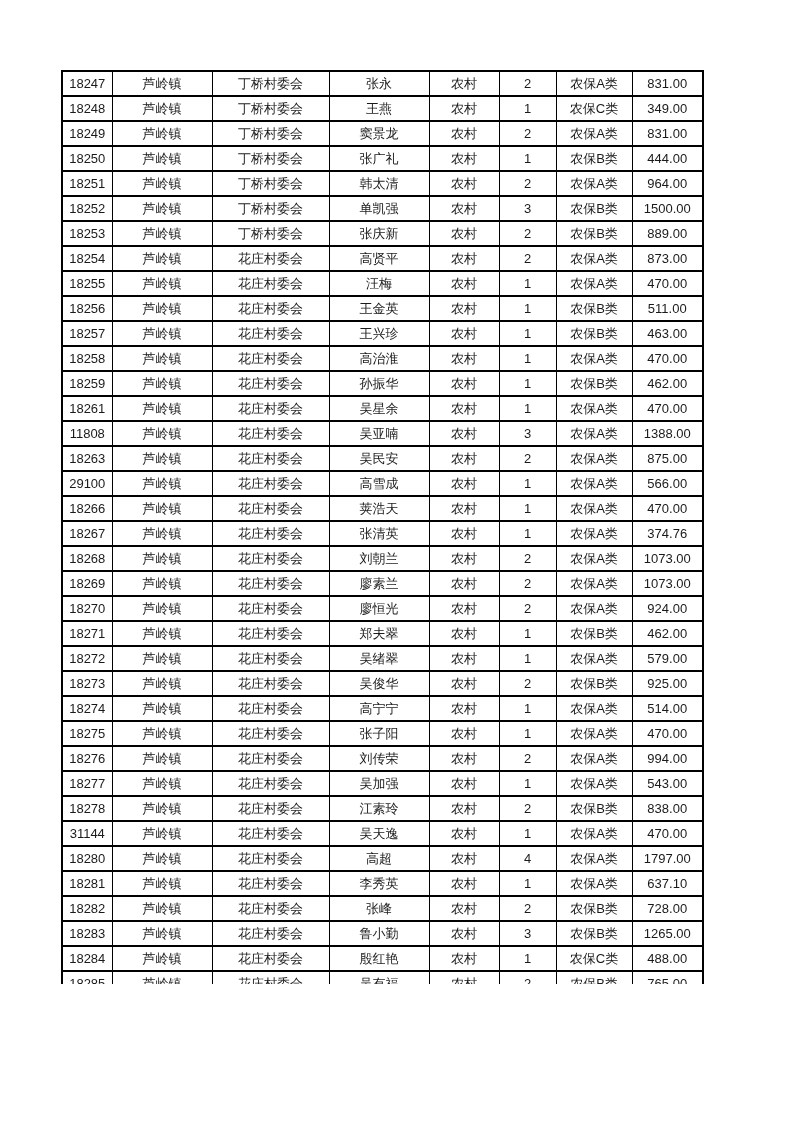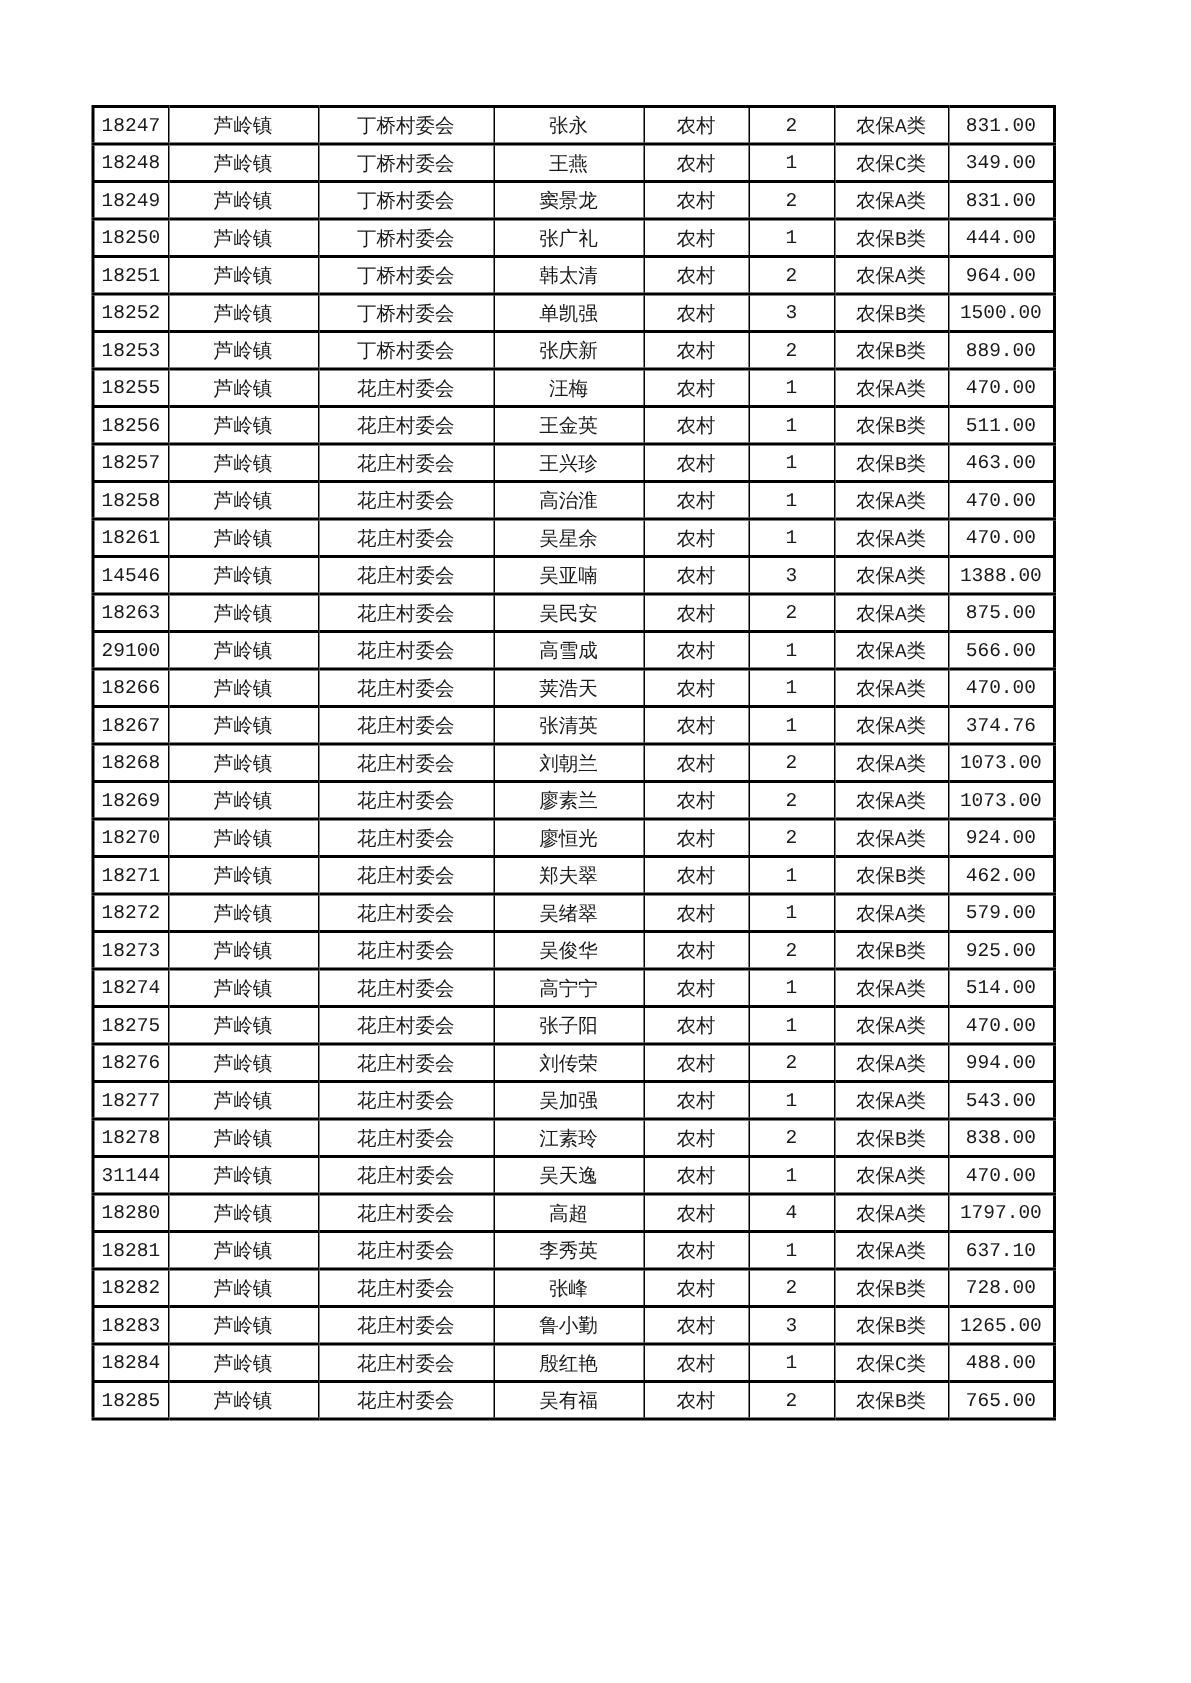--- a/index.html
+++ b/index.html
@@ -6,21 +6,21 @@
     margin: 0;
     padding: 0;
     background: #ffffff;
   }
   .page {
     position: relative;
     width: 794px;
     height: 984px;
     background: #ffffff;
     overflow: hidden;
-    font-family: Liberation Mono, monospace;
+    font-family: Liberation Sans, sans-serif;
   }
   table.roster {
     position: absolute;
     left: 61px;
     top: 70px;
     width: 641px;
     border-collapse: collapse;
     table-layout: fixed;
     border: 2px solid #000000;
   }
@@ -127,20 +127,30 @@
           <td>18253</td>
           <td>芦岭镇</td>
           <td>丁桥村委会</td>
           <td>张庆新</td>
           <td>农村</td>
           <td>2</td>
           <td>农保B类</td>
           <td>889.00</td>
         </tr>
         <tr>
+          <td>18254</td>
+          <td>芦岭镇</td>
+          <td>花庄村委会</td>
+          <td>高贤平</td>
+          <td>农村</td>
+          <td>2</td>
+          <td>农保A类</td>
+          <td>873.00</td>
+        </tr>
+        <tr>
           <td>18255</td>
           <td>芦岭镇</td>
           <td>花庄村委会</td>
           <td>汪梅</td>
           <td>农村</td>
           <td>1</td>
           <td>农保A类</td>
           <td>470.00</td>
         </tr>
         <tr>
@@ -167,31 +177,41 @@
           <td>18258</td>
           <td>芦岭镇</td>
           <td>花庄村委会</td>
           <td>高治淮</td>
           <td>农村</td>
           <td>1</td>
           <td>农保A类</td>
           <td>470.00</td>
         </tr>
         <tr>
+          <td>18259</td>
+          <td>芦岭镇</td>
+          <td>花庄村委会</td>
+          <td>孙振华</td>
+          <td>农村</td>
+          <td>1</td>
+          <td>农保B类</td>
+          <td>462.00</td>
+        </tr>
+        <tr>
           <td>18261</td>
           <td>芦岭镇</td>
           <td>花庄村委会</td>
           <td>吴星余</td>
           <td>农村</td>
           <td>1</td>
           <td>农保A类</td>
           <td>470.00</td>
         </tr>
         <tr>
-          <td>14546</td>
+          <td>11808</td>
           <td>芦岭镇</td>
           <td>花庄村委会</td>
           <td>吴亚喃</td>
           <td>农村</td>
           <td>3</td>
           <td>农保A类</td>
           <td>1388.00</td>
         </tr>
         <tr>
           <td>18263</td>

